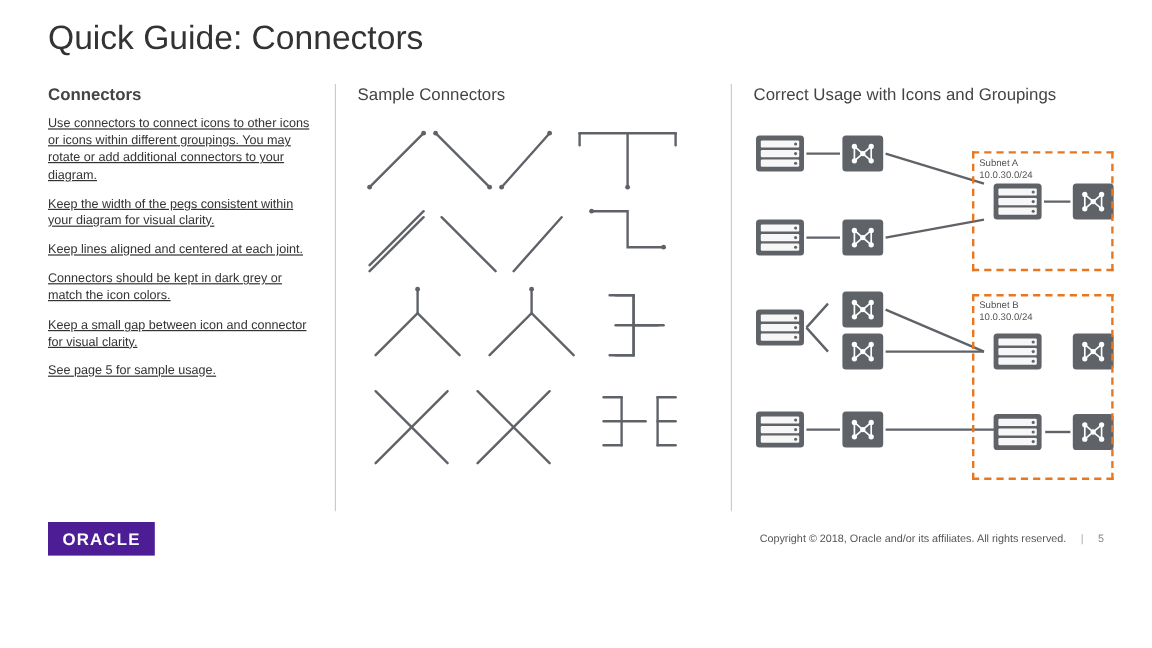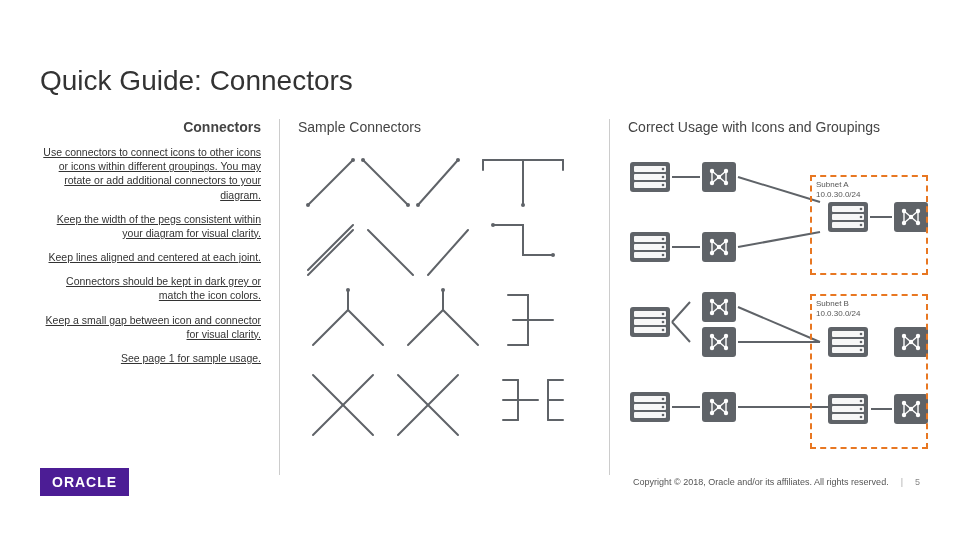--- a/index.html
+++ b/index.html
@@ -1,20 +1,20 @@
 <!DOCTYPE html>
 <html><head>
 <meta charset="utf-8">
 <style>
   * { box-sizing: border-box; margin: 0; padding: 0; }
   html, body { width: 960px; height: 540px; font-family: Arial, Helvetica, sans-serif; background: #fff; color: #333; }
-  .slide { position: relative; width: 960px; height: 477px; padding: 32px 40px 0 40px; margin-top: 33px; }
+  .slide { position: relative; width: 960px; height: 477px; padding: 16px 40px 0 40px; }
   .title { font-size: 28px; font-weight: 400; color: #333; margin-bottom: 22px; }
   .columns { display: flex; gap: 0; }
-  .col-left { width: 240px; padding-right: 18px; border-right: 1px solid #ccc; text-align: right; }
+  .col-left { width: 240px; padding-right: 18px; border-right: 1px solid #ccc; }
   .col-mid { width: 330px; padding: 0 18px; border-right: 1px solid #ccc; }
   .col-right { flex: 1; padding-left: 18px; position: relative; }
   .subhead { font-size: 14px; font-weight: 600; color: #444; margin-bottom: 10px; }
   .col-mid .subhead, .col-right .subhead { text-align: left; font-weight: 400; }
   .body-text p { font-size: 10.5px; line-height: 1.35; color: #333; margin-bottom: 10px; text-decoration: underline; }
   .footer { position: absolute; left: 0; right: 0; bottom: 14px; display: flex; align-items: center; justify-content: space-between; padding: 0 40px; }
   .oracle-logo { background: #4c1d95; color: #fff; font-weight: 700; font-size: 14px; letter-spacing: 1px; padding: 6px 12px; font-family: Arial, sans-serif; }
   .copyright { font-size: 9px; color: #555; display: flex; align-items: center; gap: 12px; }
   .copyright .sep { color: #aaa; }
   .pagenum { color: #888; }
@@ -32,21 +32,21 @@
   <div class="columns">
 
     <div class="col-left">
       <div class="subhead">Connectors</div>
       <div class="body-text">
         <p>Use connectors to connect icons to other icons or icons within different groupings. You may rotate or add additional connectors to your diagram.</p>
         <p>Keep the width of the pegs consistent within your diagram for visual clarity.</p>
         <p>Keep lines aligned and centered at each joint.</p>
         <p>Connectors should be kept in dark grey or match the icon colors.</p>
         <p>Keep a small gap between icon and connector for visual clarity.</p>
-        <p>See page 1 for sample usage.</p>
+        <p>See page 5 for sample usage.</p>
       </div>
     </div>
 
     <div class="col-mid">
       <div class="subhead">Sample Connectors</div>
       <svg width="290" height="330" viewBox="0 0 290 330">
         <g stroke="#5f6368" stroke-width="2" fill="none" stroke-linecap="round">
 
           <line x1="10" y1="60" x2="55" y2="15"></line>
           <line x1="65" y1="15" x2="110" y2="60"></line>

